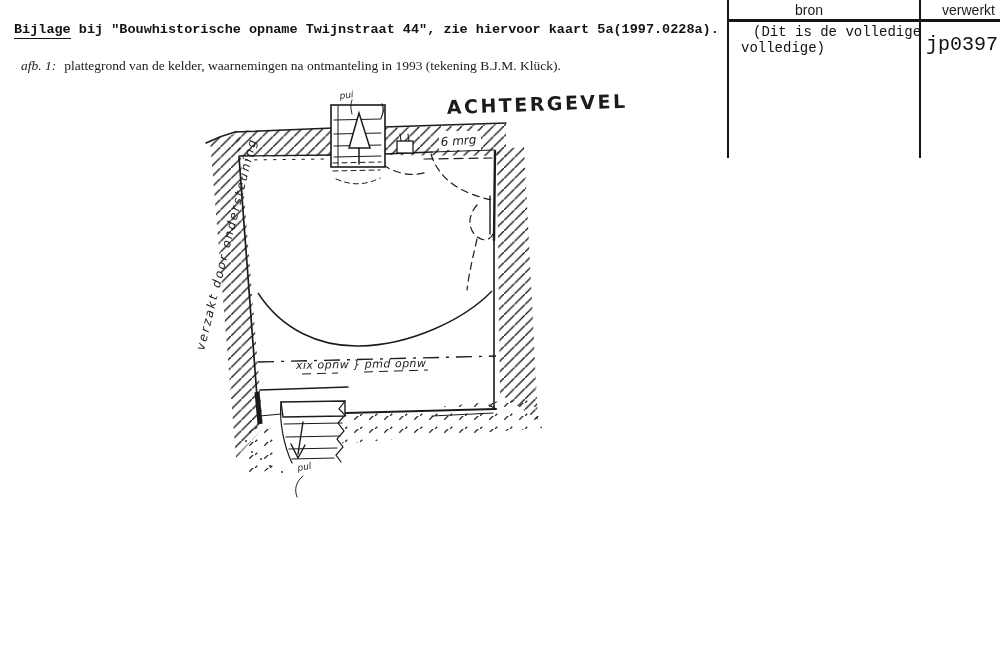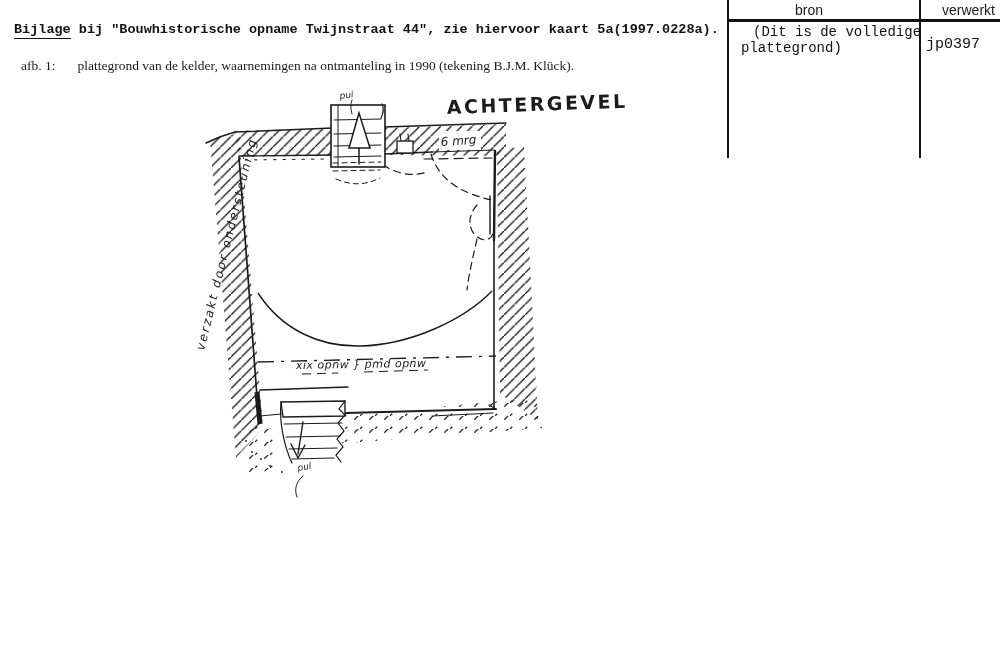--- a/index.html
+++ b/index.html
@@ -4,49 +4,49 @@
 <style>
   html,body{margin:0;padding:0;background:#e8e8e8;}
   .page{position:relative;width:1000px;height:648px;background:#ffffff;overflow:hidden;
         font-family:"Liberation Sans","DejaVu Sans",sans-serif;color:#151515;}
   .abs{position:absolute;}
   .type{font-family:"Liberation Mono","DejaVu Sans Mono",monospace;}
   .serif{font-family:"Liberation Serif","DejaVu Serif",serif;}
   .title-line{left:14px;top:22px;font-size:13.5px;font-weight:bold;letter-spacing:0;white-space:nowrap;color:#131313;}
   .title-underline{border-bottom:1.6px solid #131313;padding-bottom:1px;}
   .caption-line{left:21px;top:58px;font-size:13.5px;white-space:nowrap;color:#1b1b1b;}
-  .caption-label{margin-right:22px;}
+  .caption-label{margin-right:8px;font-style:italic;}
   .tbl-line{background:#141414;}
   .tbl-head{font-size:14px;text-align:center;color:#1a1a1a;}
   .tbl-cell{font-size:14px;color:#111;white-space:nowrap;line-height:16px;}
   svg text{fill:#1b1b1b;}
   .hand{font-family:"DejaVu Sans",sans-serif;}
   .scrawl{font-family:"DejaVu Sans",sans-serif;font-style:italic;}
 </style>
 </head>
 <body>
 
 <div class="page">
 
   <div class="abs type title-line">
     <span class="title-underline">Bijlage</span><span> bij "Bouwhistorische opname Twijnstraat 44", zie hiervoor kaart 5a(1997.0228a).</span>
   </div>
 
   <div class="abs serif caption-line">
-    <span class="caption-label">afb. 1:</span><span>plattegrond van de kelder, waarnemingen na ontmanteling in 1990 (tekening B.J.M. Klück).</span>
+    <span class="caption-label">afb. 1:</span><span>plattegrond van de kelder, waarnemingen na ontmanteling in 1993 (tekening B.J.M. Klück).</span>
   </div>
 
   <div class="abs tbl-line" style="left:727px;top:0;width:2px;height:158px;"></div>
   <div class="abs tbl-line" style="left:919px;top:0;width:2px;height:158px;"></div>
   <div class="abs tbl-line" style="left:727px;top:19px;width:273px;height:3px;"></div>
   <div class="abs tbl-head" style="left:729px;top:2px;width:160px;">bron</div>
   <div class="abs tbl-head" style="left:921px;top:2px;width:95px;">verwerkt</div>
   <div class="abs type tbl-cell" style="left:733px;top:24px;margin-left:20px;">(Dit is de volledige</div>
-  <div class="abs type tbl-cell" style="left:741px;top:40px;">plattegrond)</div>
-  <div class="abs type tbl-cell" style="left:926px;top:37px;font-size:15px;">jp0397</div>
+  <div class="abs type tbl-cell" style="left:741px;top:40px;">volledige)</div>
+  <div class="abs type tbl-cell" style="left:926px;top:37px;font-size:20px;">jp0397</div>
 
   <svg class="abs" style="left:150px;top:80px;overflow:visible;" width="470" height="430" viewBox="150 80 470 430">
     <defs>
       <pattern id="hatch" patternUnits="userSpaceOnUse" width="10.5" height="10.5">
         <path d="M-2,12.5 L12.5,-2" stroke="#1c1c1c" stroke-width="1.4" fill="none"></path>
       </pattern>
       <pattern id="ground" patternUnits="userSpaceOnUse" width="15" height="13">
         <path d="M-2,15 L15,-2" stroke="#2a2a2a" stroke-width="1.3" fill="none" stroke-dasharray="6 10"></path>
       </pattern>
     </defs>

